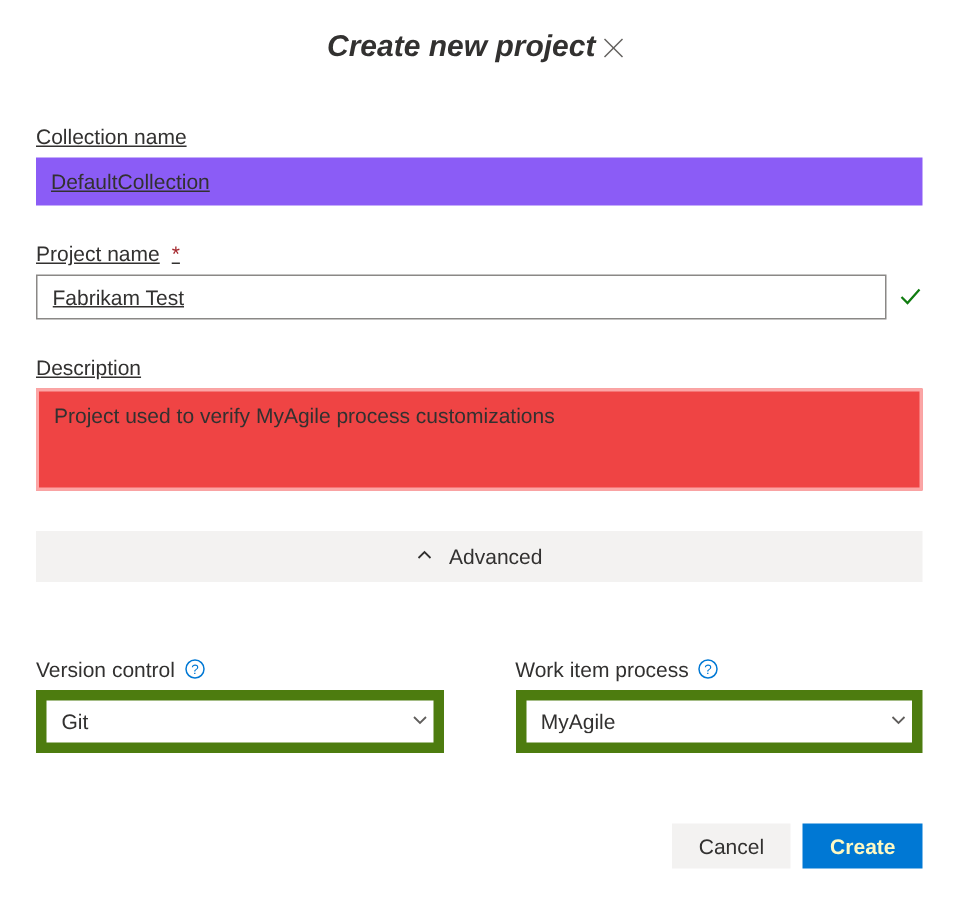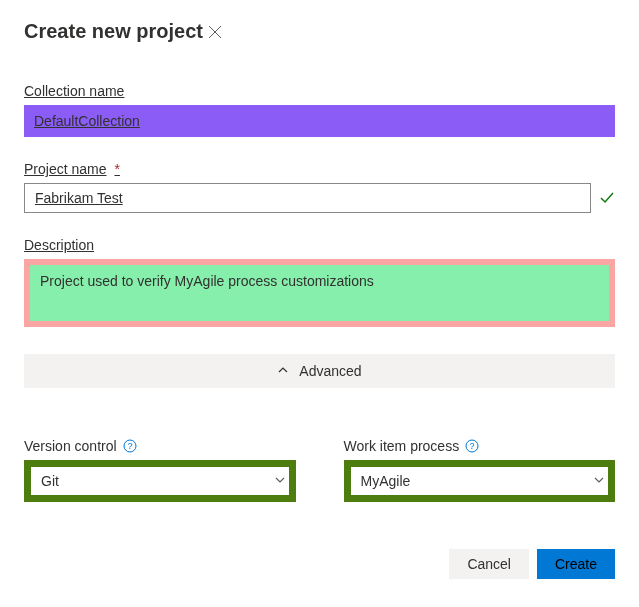--- a/index.html
+++ b/index.html
@@ -12,23 +12,24 @@
       font-size: 14px;
       color: #323130;
       background: #ffffff;
       width: 639px;
       height: 607px;
       position: relative;
       padding: 20px 24px;
     }
     .dialog-header {
       display: flex;
-      justify-content: flex-start;
+      justify-content: center;
       align-items: flex-start;
       margin-bottom: 36px;
+      font-style: italic;
     }
     .dialog-title {
       font-size: 20px;
       font-weight: 600;
       color: #323130;
     }
     .close-btn {
       background: none;
       border: none;
       cursor: pointer;
@@ -101,22 +102,22 @@
     }
     .checkmark svg {
       width: 16px;
       height: 16px;
     }
     .textarea-input {
       width: 100%;
       padding: 8px 10px;
       font-size: 14px;
       font-family: inherit;
-      border: 6px solid #fca5a5;
-      background: #86efac;
+      border: 2px solid #fca5a5;
+      background: #ef4444;
       color: #323130;
       resize: none;
       height: 68px;
       outline: none;
     }
     .advanced-toggle {
       width: 100%;
       background: #f3f2f1;
       border: none;
       padding: 9px;
@@ -181,22 +182,22 @@
       font-family: inherit;
       border: none;
       cursor: pointer;
     }
     .btn-secondary {
       background: #f3f2f1;
       color: #323130;
     }
     .btn-primary {
       background: #0078d4;
-      color: #000000;
-      font-weight: 400;
+      color: #fef9c3;
+      font-weight: 700;
     }
   </style>
 </head>
 <body>
 
 <div class="dialog-header">
   <h1 class="dialog-title">Create new project</h1>
   <button class="close-btn">
     <span>
       <svg viewBox="0 0 16 16" fill="none" stroke="currentColor" stroke-width="1">

